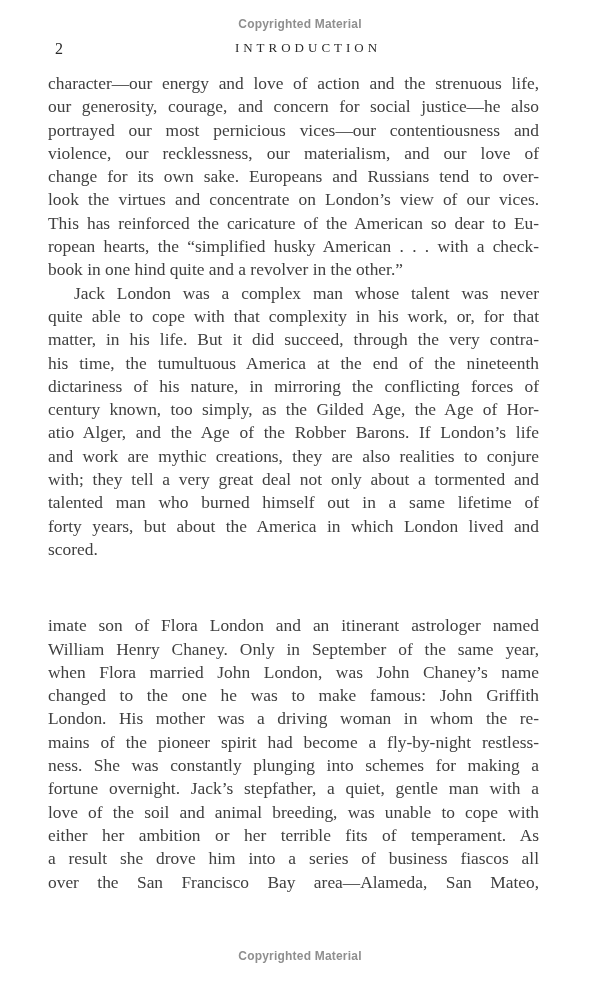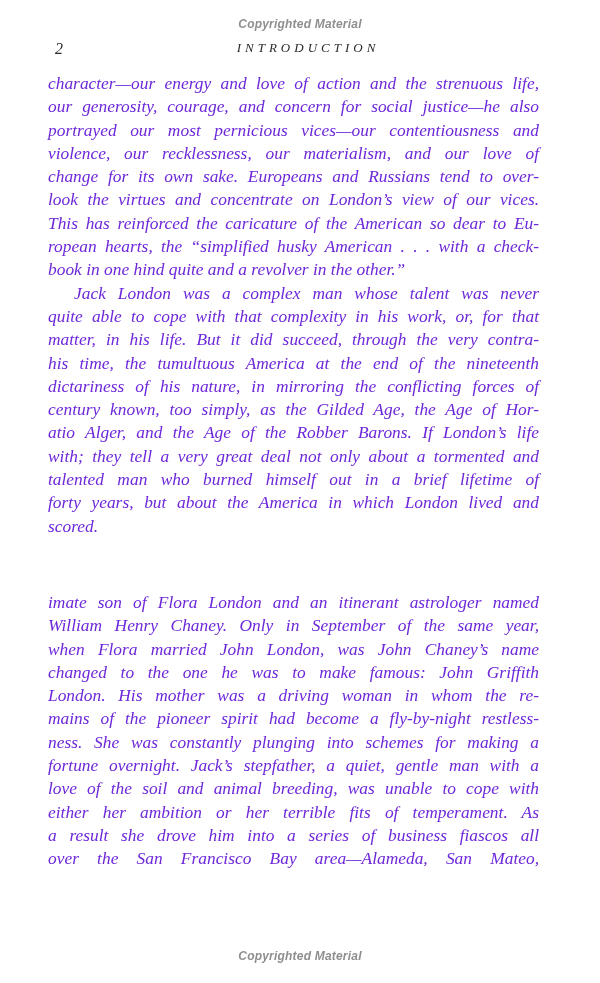--- a/index.html
+++ b/index.html
@@ -8,21 +8,20 @@
     background: #ffffff;
   }
   .page {
     position: relative;
     width: 600px;
     height: 983px;
     background: #ffffff;
     overflow: hidden;
     font-family: "Liberation Serif", "DejaVu Serif", serif;
     color: #1c1c1c;
-    font-style: italic;
   }
   .notice {
     width: 100%;
     text-align: center;
     font-family: "Liberation Sans", "DejaVu Sans", sans-serif;
     font-weight: bold;
     font-size: 12px;
     color: #8f8f8f;
     letter-spacing: 0.2px;
   }
@@ -70,21 +69,21 @@
   }
   .para.section-break {
     margin-top: 53px;
   }
   .line {
     font-size: 17.4px;
     line-height: 23.3px;
     white-space: normal;
     text-align: justify;
     text-align-last: justify;
-    color: #6d28d9;
+    color: #404040;
   }
   .line.indent {
     text-indent: 26px;
   }
   .line.last {
     text-align-last: left;
   }
 </style>
 </head>
 <body>
@@ -111,22 +110,23 @@
         <div class="line last">book in one hind quite and a revolver in the other.”</div>
       </div>
       <div class="para">
         <div class="line indent">Jack London was a complex man whose talent was never</div>
         <div class="line">quite able to cope with that complexity in his work, or, for that</div>
         <div class="line">matter, in his life. But it did succeed, through the very contra-</div>
         <div class="line">his time, the tumultuous America at the end of the nineteenth</div>
         <div class="line">dictariness of his nature, in mirroring the conflicting forces of</div>
         <div class="line">century known, too simply, as the Gilded Age, the Age of Hor-</div>
         <div class="line">atio Alger, and the Age of the Robber Barons. If London’s life</div>
+        <div class="line">and work are mythic creations, they are also realities to conjure</div>
         <div class="line">with; they tell a very great deal not only about a tormented and</div>
-        <div class="line">talented man who burned himself out in a brief lifetime of</div>
+        <div class="line">talented man who burned himself out in a same lifetime of</div>
         <div class="line">forty years, but about the America in which London lived and</div>
         <div class="line last">scored.</div>
       </div>
       <div class="para section-break">
         <div class="line">imate son of Flora London and an itinerant astrologer named</div>
         <div class="line">William Henry Chaney. Only in September of the same year,</div>
         <div class="line">when Flora married John London, was John Chaney’s name</div>
         <div class="line">changed to the one he was to make famous: John Griffith</div>
         <div class="line">London. His mother was a driving woman in whom the re-</div>
         <div class="line">mains of the pioneer spirit had become a fly-by-night restless-</div>

